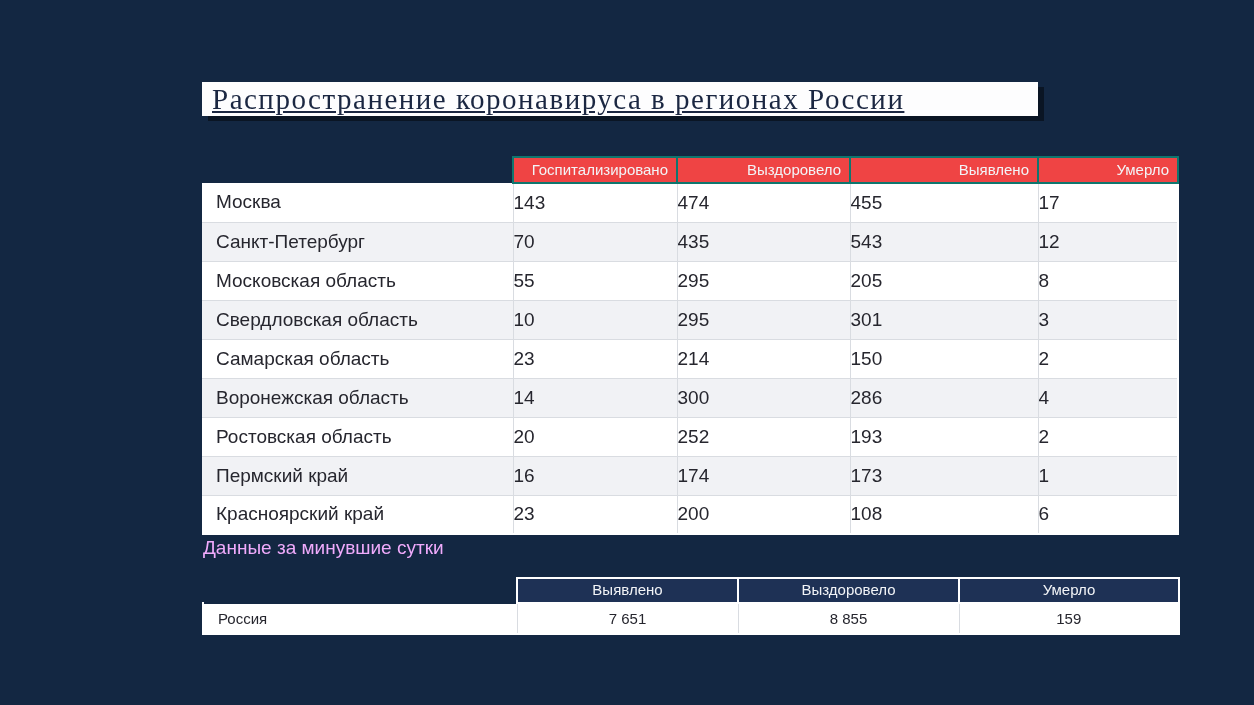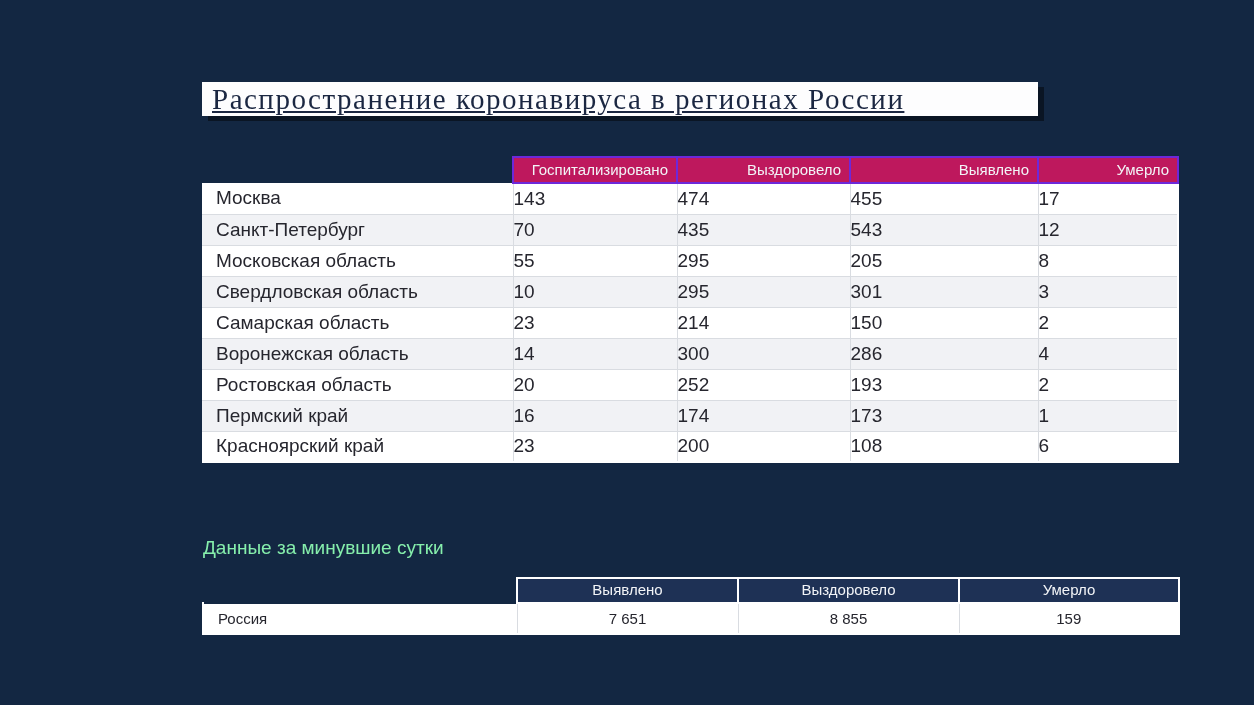--- a/index.html
+++ b/index.html
@@ -24,49 +24,49 @@
     white-space:nowrap;
     box-shadow:6px 5px 0 #0a1524;
     text-decoration:underline;
   }
 
   table{border-collapse:collapse;table-layout:fixed;}
 
   
   .main-table{position:absolute;left:202px;top:156px;width:976px;}
   .main-table th{
-    background:#be185d;color:#f2f4f7;
+    background:#ef4444;color:#f2f4f7;
     font-size:15px;font-weight:normal;
     text-align:right;
     height:26px;box-sizing:border-box;
     padding:0 8px 2px 4px;
-    border:2px solid #6d28d9;
+    border:2px solid #0f766e;
     white-space:nowrap;overflow:hidden;
   }
   .main-table th.empty{background:transparent;border:none;}
   .main-table td{
     background:#ffffff;color:#26262e;
     font-size:19px;
-    height:31px;box-sizing:border-box;
+    height:39px;box-sizing:border-box;
     padding:0;vertical-align:middle;
     border-top:1px solid #d9dce1;
     border-left:1px solid #d9dce1;
     white-space:nowrap;overflow:hidden;
   }
   .main-table tbody tr:first-child td{border-top:none;}
   .main-table tbody tr:nth-child(even) td{background:#f1f2f5;}
   .main-table td.region{border-left:none;text-align:left;padding-left:14px;}
   .main-table td.num{text-align:left;padding-right:18px;}
   .main-table td:last-child{border-right:2px solid #ffffff;}
   .main-table tbody tr:last-child td{border-bottom:2px solid #ffffff;}
 
   
   .subtitle{
     position:absolute;left:203px;top:537px;
-    color:#86efac;font-size:19px;
+    color:#f0abfc;font-size:19px;
     white-space:nowrap;
   }
 
   
   .bottom-table{position:absolute;left:202px;top:577px;width:976px;}
   .bottom-table th{
     background:#1e3155;color:#f2f4f7;
     font-size:15px;font-weight:normal;
     text-align:center;
     height:25px;box-sizing:border-box;

